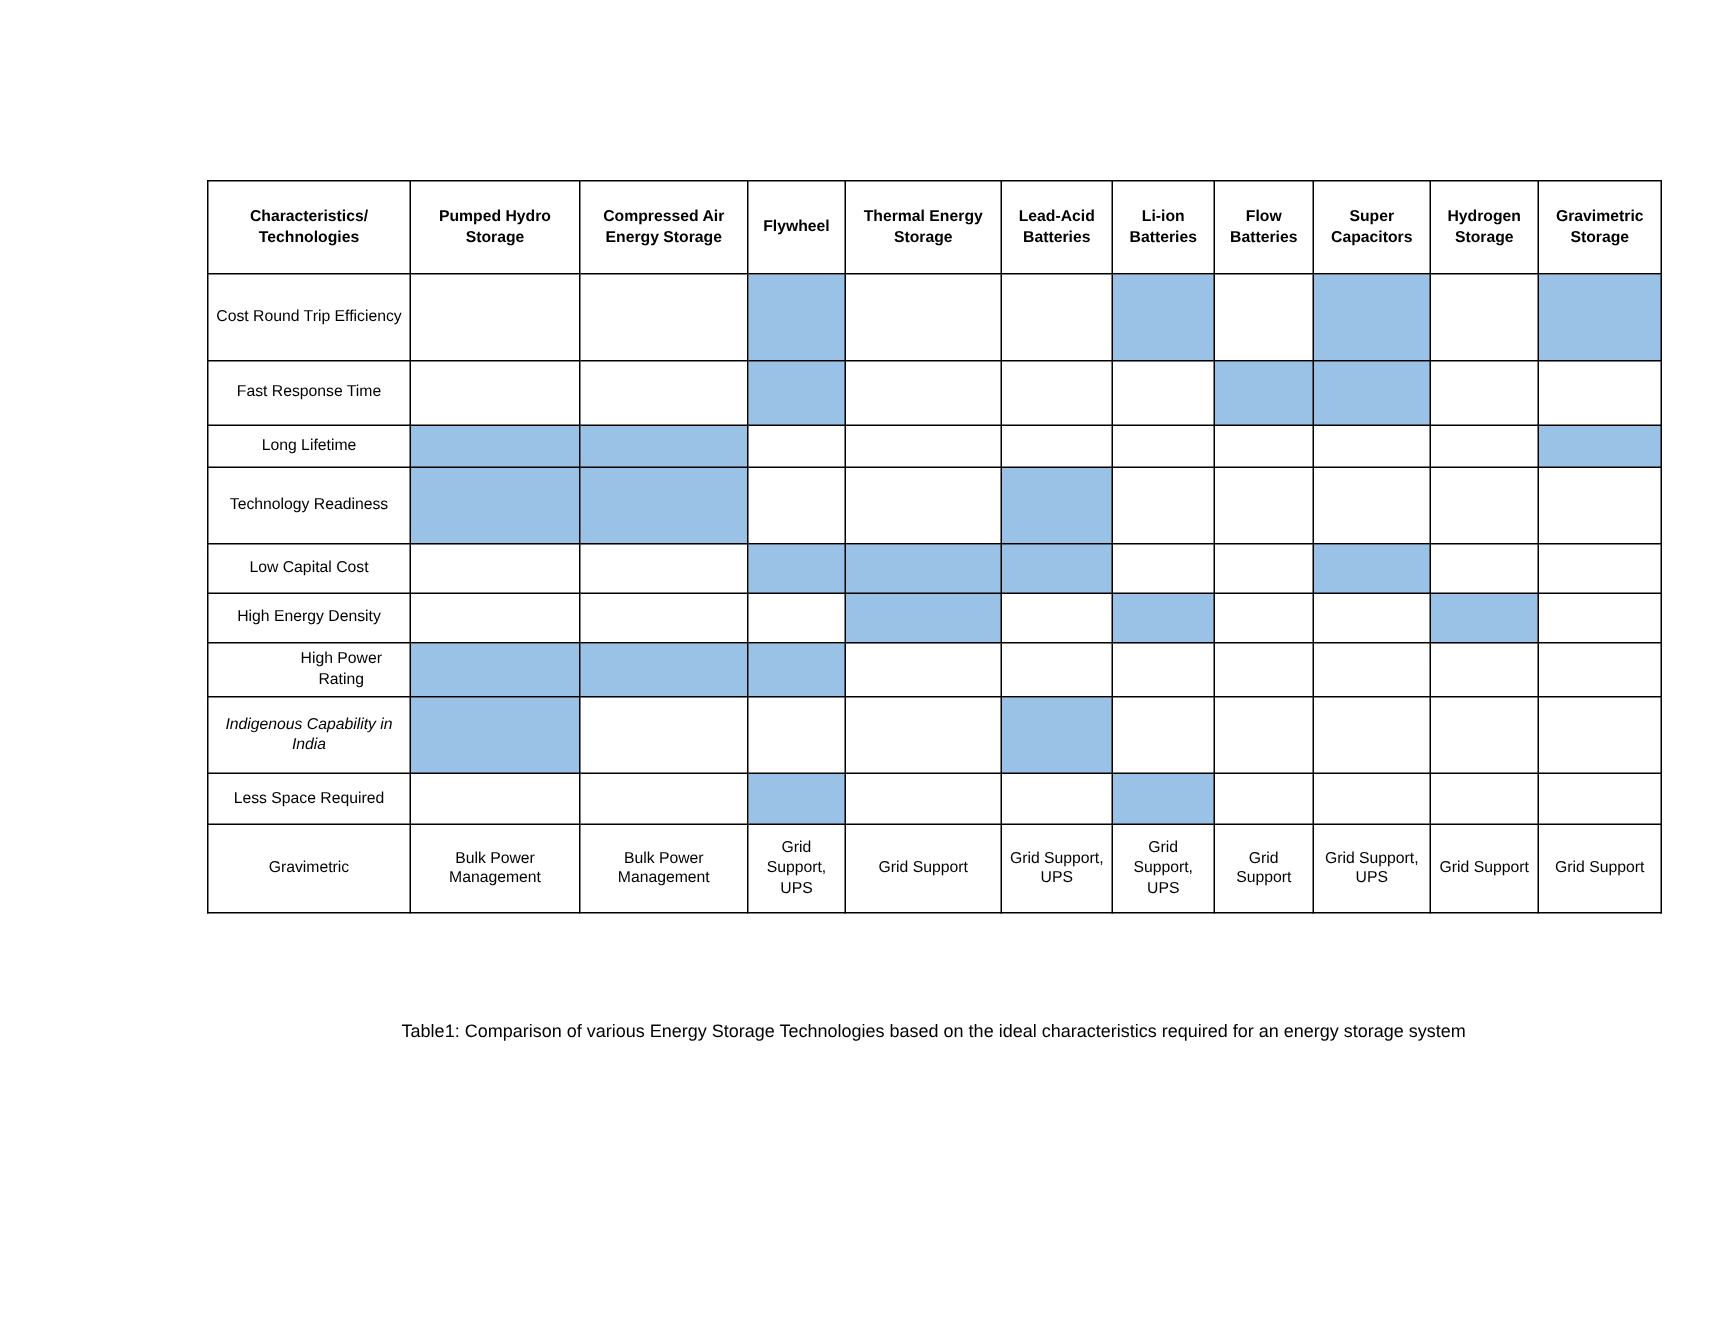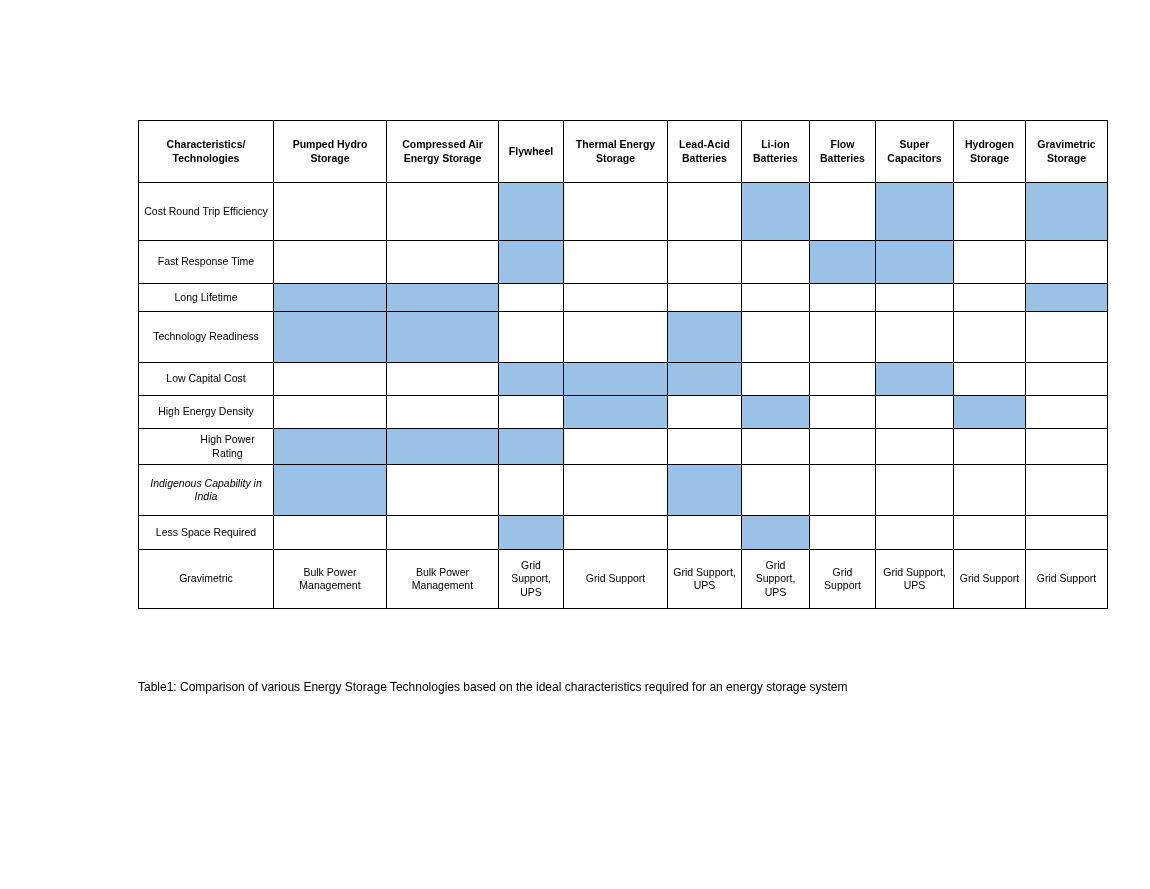--- a/index.html
+++ b/index.html
@@ -68,21 +68,21 @@
   tr.r-h8 td, tr.r-h8 th { height: 51px; font-style: italic; }
   tr.r-h9 td, tr.r-h9 th { height: 34px; }
   tr.r-h10 td, tr.r-h10 th { height: 52px; }
   tr.r-app td, tr.r-app th { height: 59px; }
 
   #caption {
     position: absolute;
     left: 104px;
     top: 680px;
     width: 969px;
-    text-align: left;
+    text-align: center;
     font-size: 12px;
     font-family: "Liberation Sans", sans-serif;
     color: #000000;
     line-height: 1.3;
   }
 </style>
 </head>
 <body>
 
 <div id="page">

